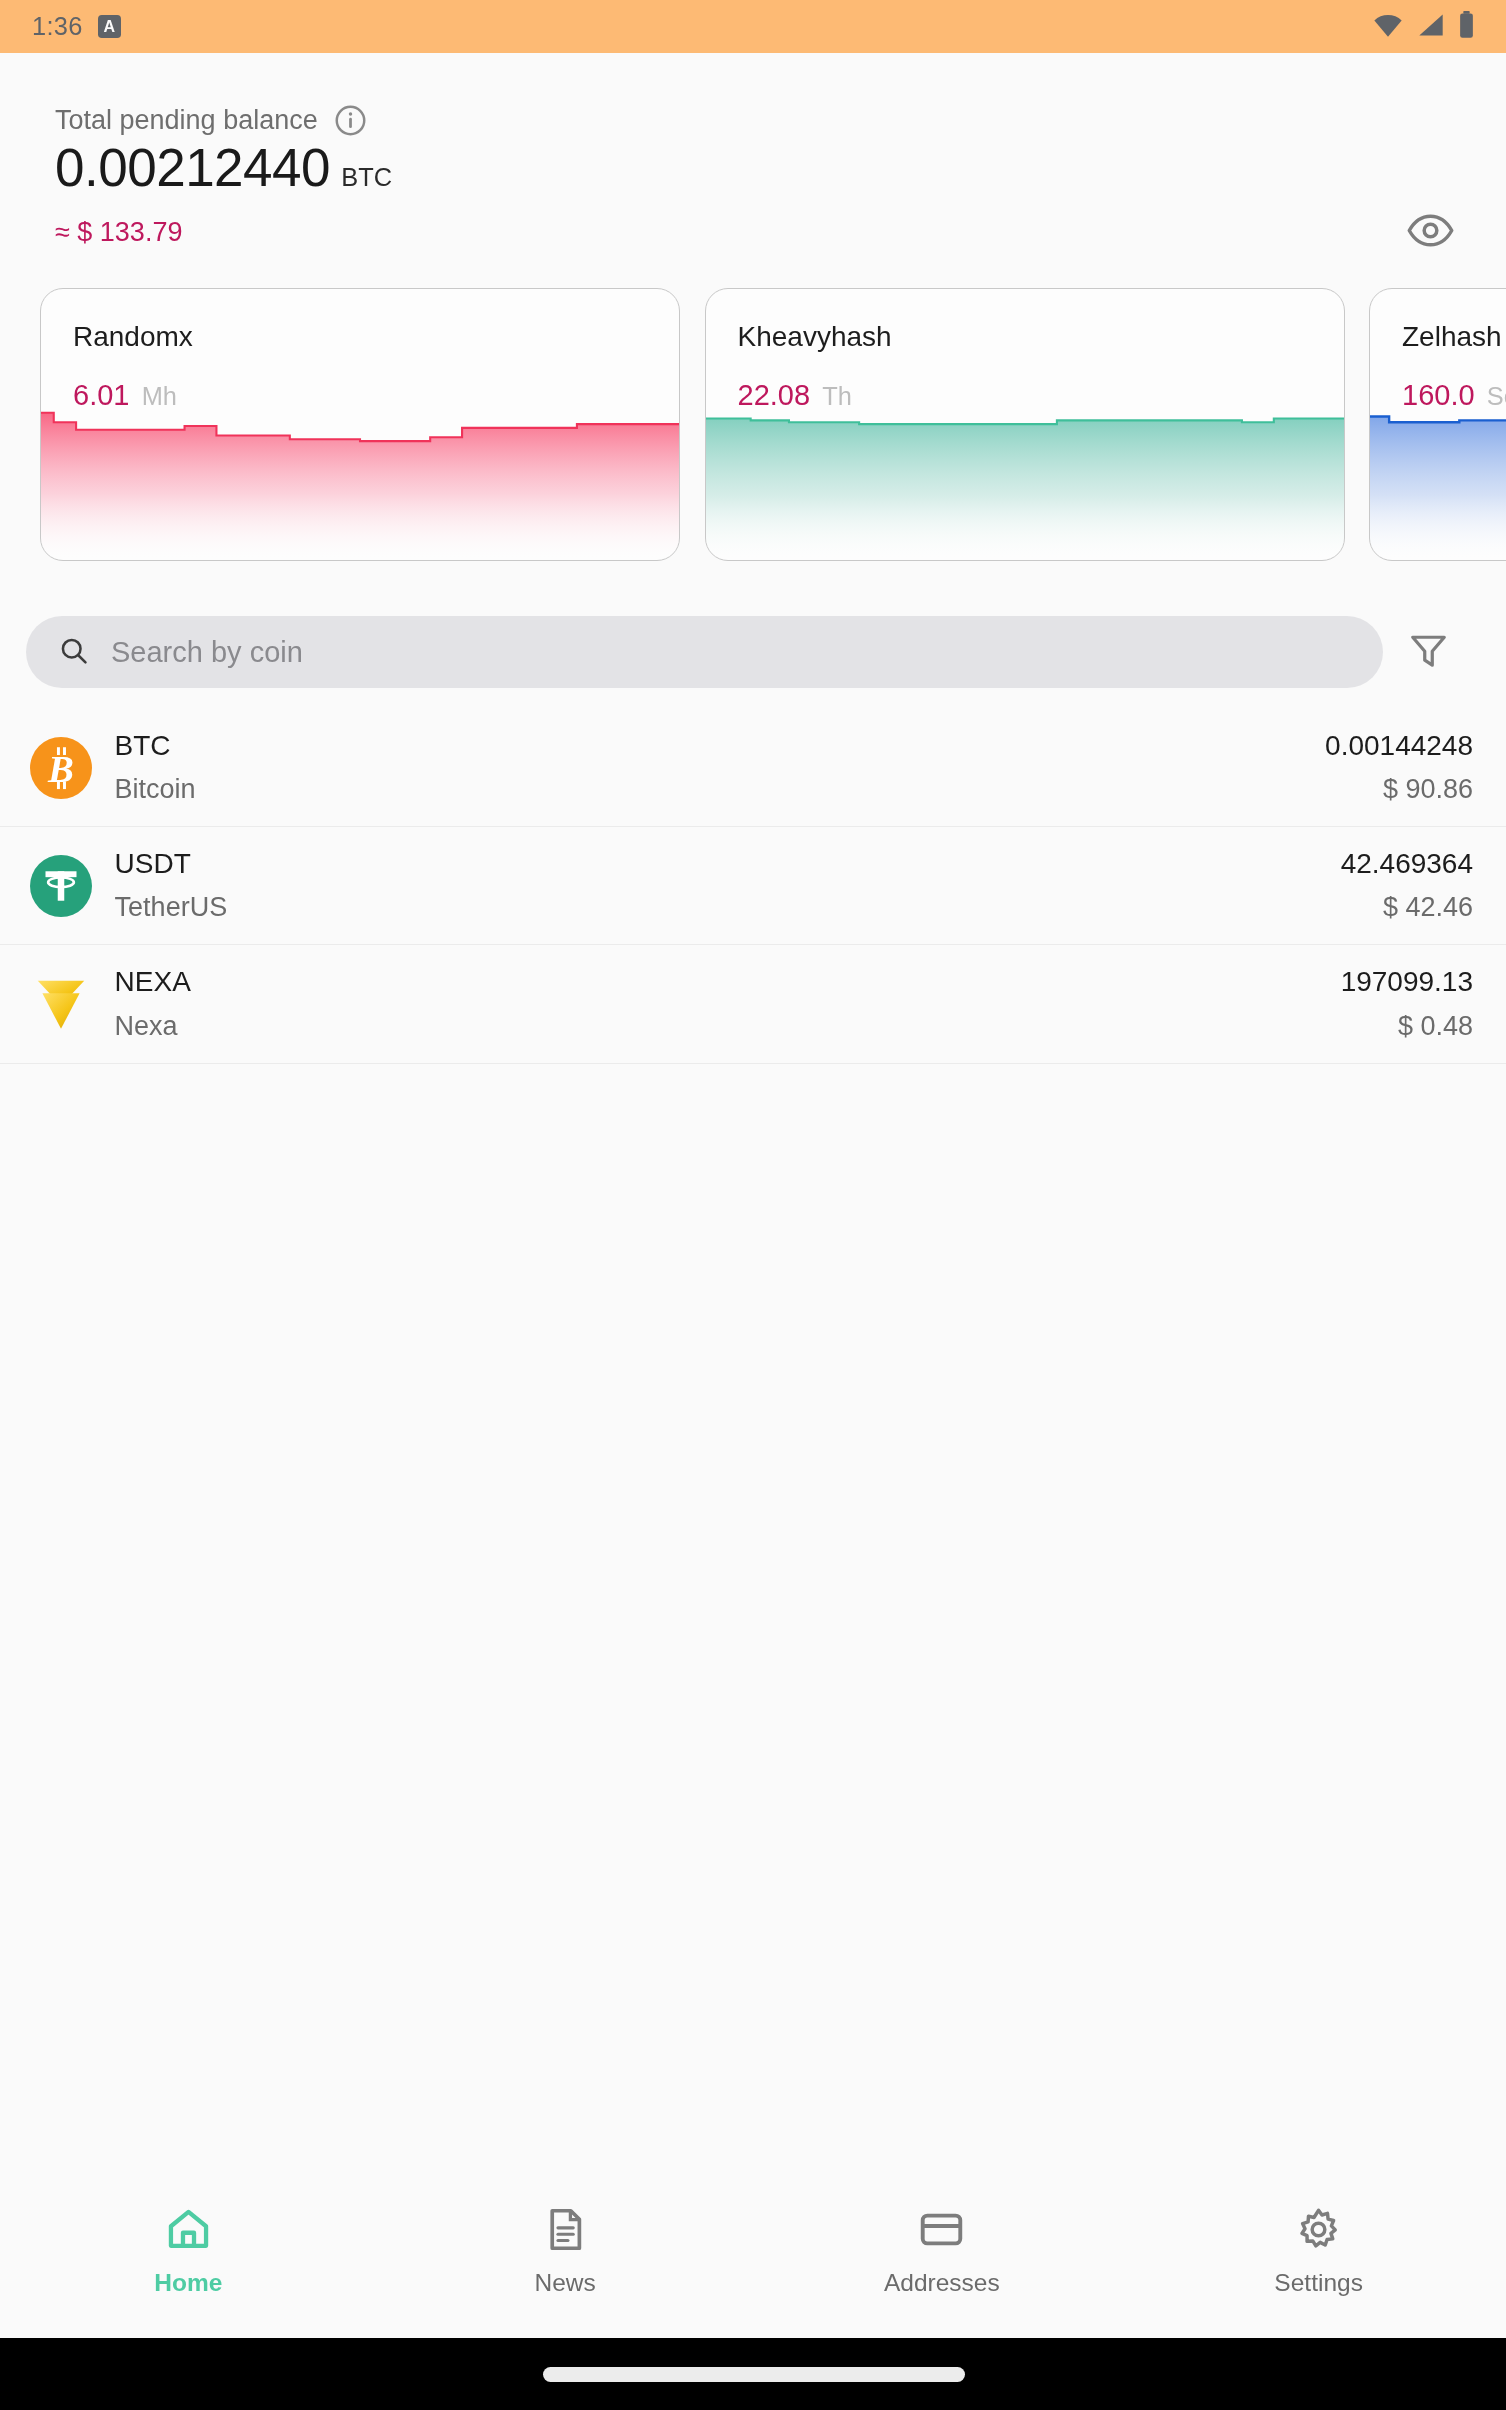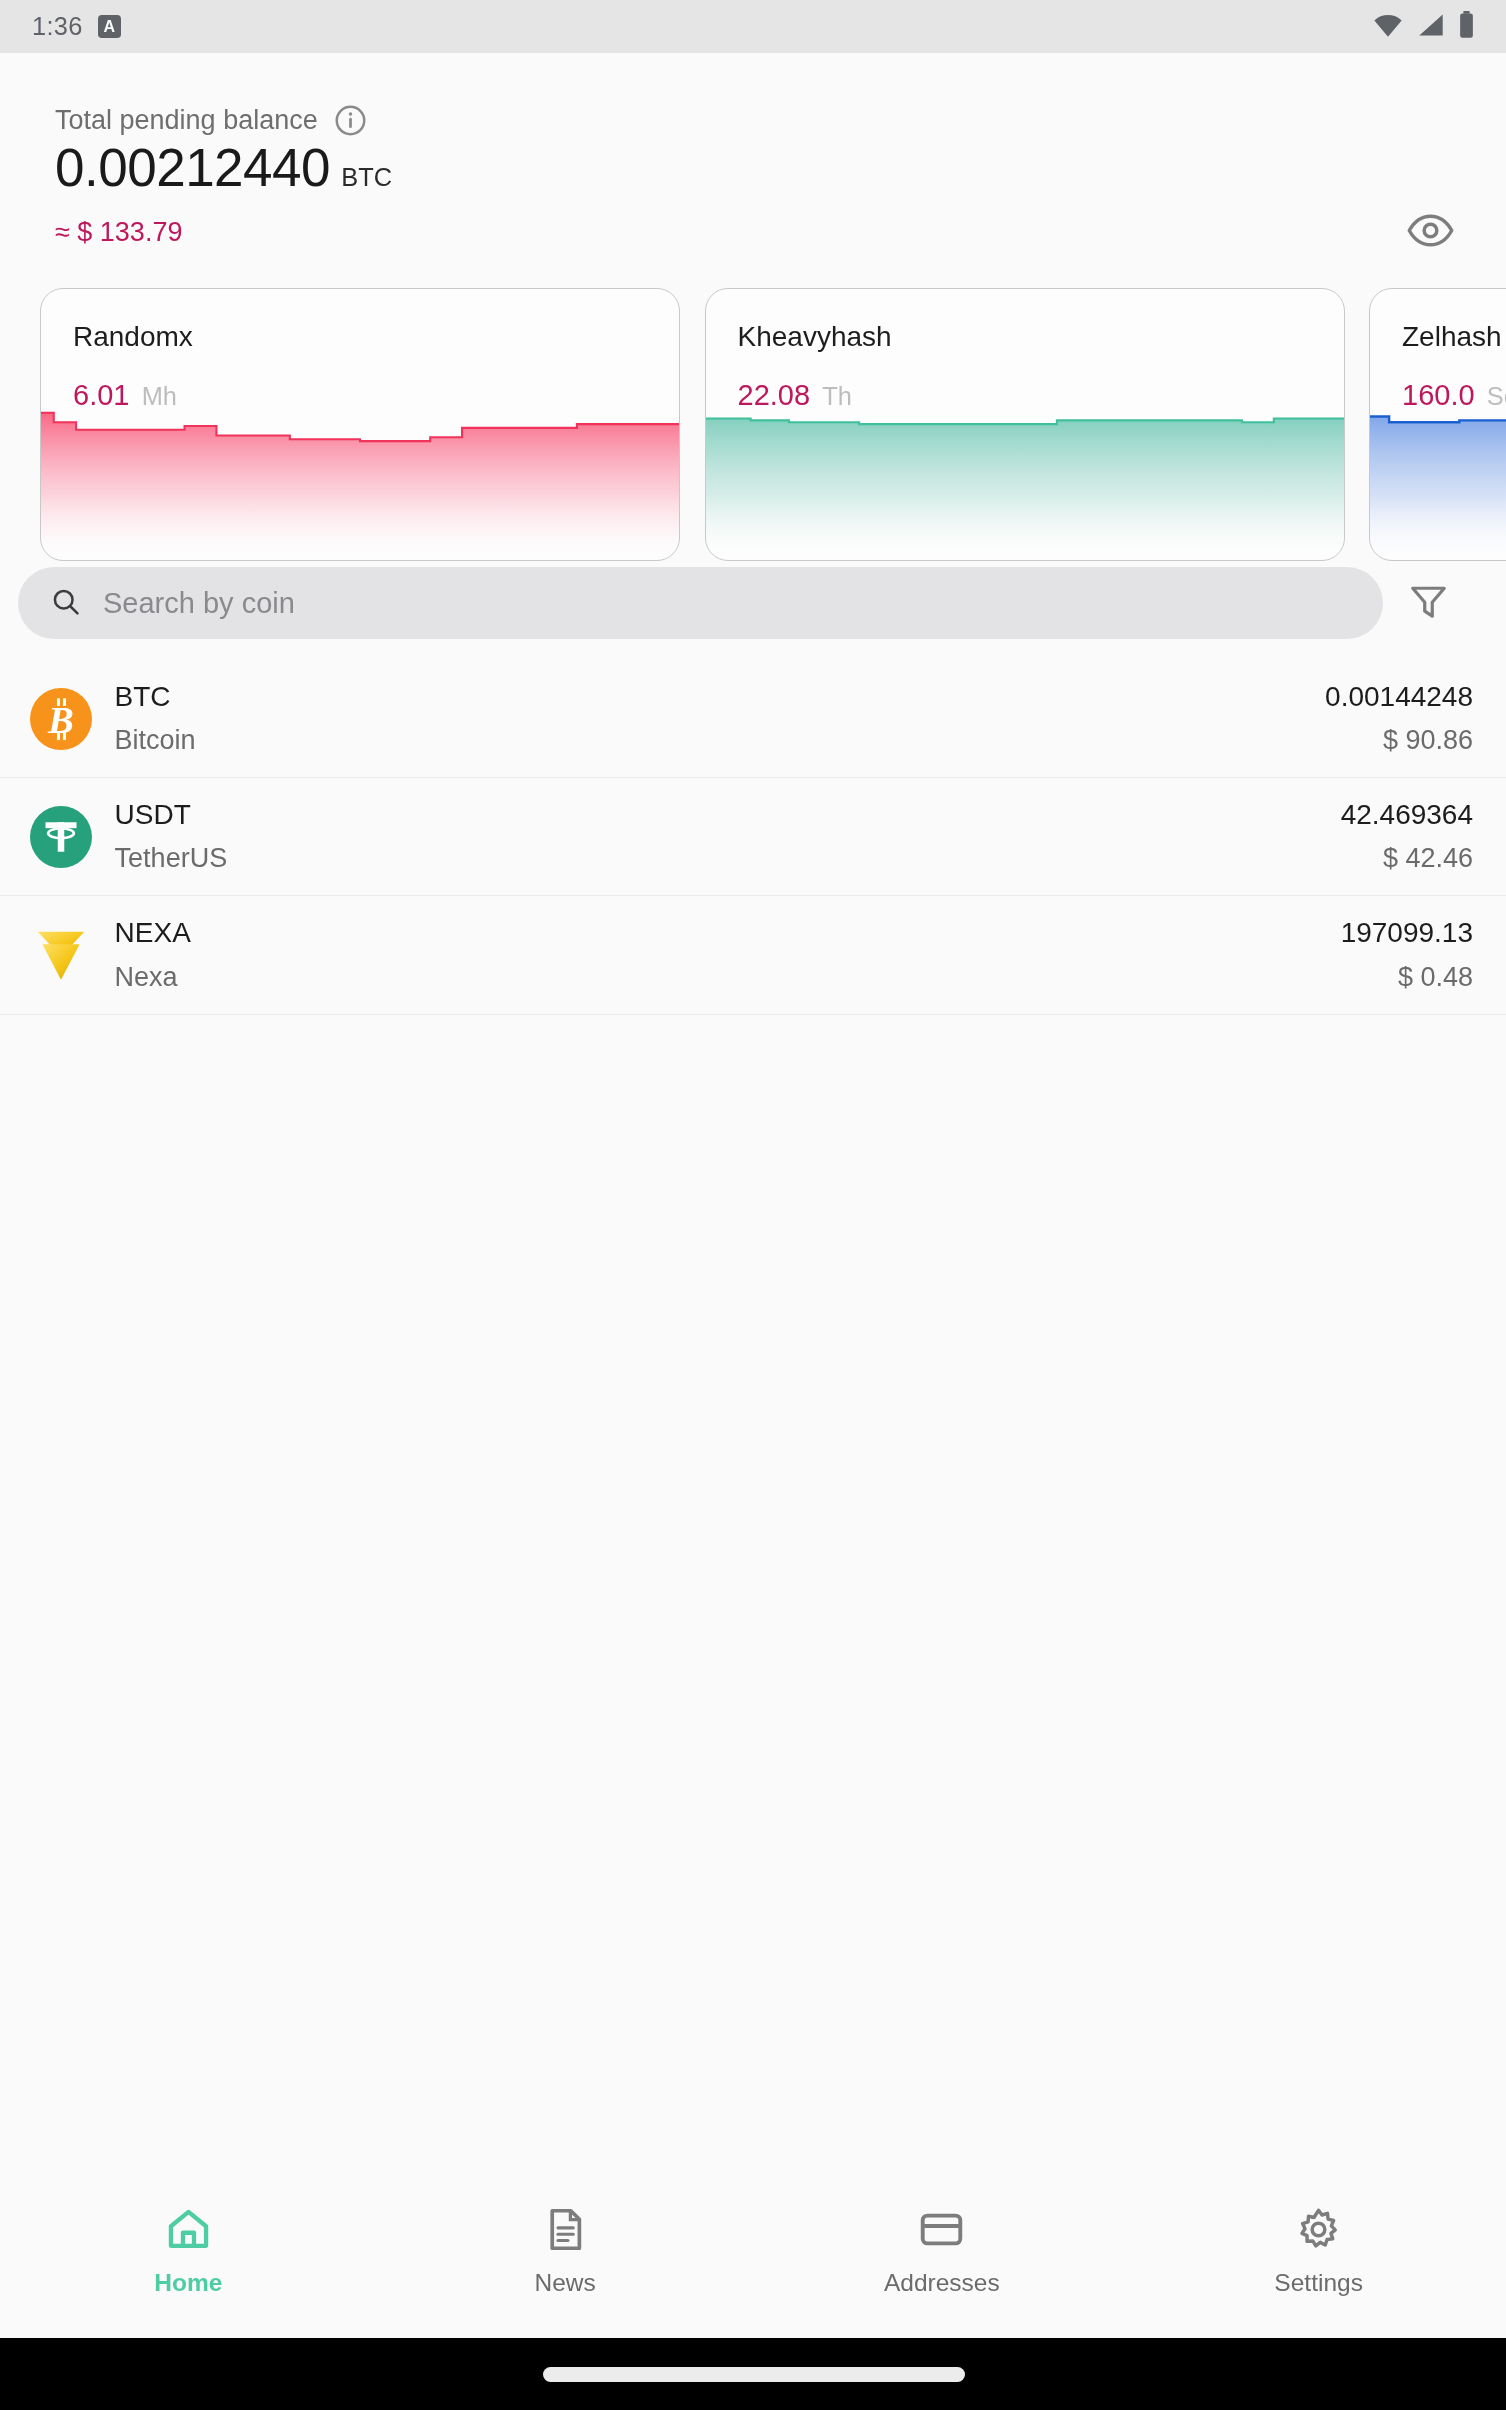--- a/index.html
+++ b/index.html
@@ -18,21 +18,21 @@
   }
 
   
   .statusbar {
     height: 53px;
     flex: 0 0 53px;
     display: flex;
     align-items: center;
     justify-content: space-between;
     padding: 0 32px 0 32px;
-    background: #e5e5e5;
+    background: #fdba74;
     gap: 36px;
   }
   .sb-left { display: flex; align-items: center; gap: 15px; }
   .sb-time { font-size: 25.4px; color: #5f6368; letter-spacing: 0.3px; }
   .sb-appbadge {
     width: 23.5px; height: 23.5px;
     background: #5f6368;
     border-radius: 3.8px;
     color: #fafafa;
     font-size: 16px;
@@ -93,24 +93,25 @@
     position: absolute;
     left: 0; right: 0; bottom: 0;
     height: 151px;
     z-index: 1;
   }
   .spark svg { display: block; width: 100%; height: 100%; }
 
   
   .search-row {
     flex: 0 0 auto;
+    margin-top: 49px;
     display: flex;
     align-items: center;
     gap: 0;
-    padding: 0 34px 0 18px;
+    padding: 0 34px 0 26px;
   }
   .search-box {
     flex: 1 1 auto;
     height: 72px;
     background: #e3e3e6;
     border-radius: 36px;
     display: flex;
     align-items: center;
     gap: 21px;
     padding: 0 32px;

